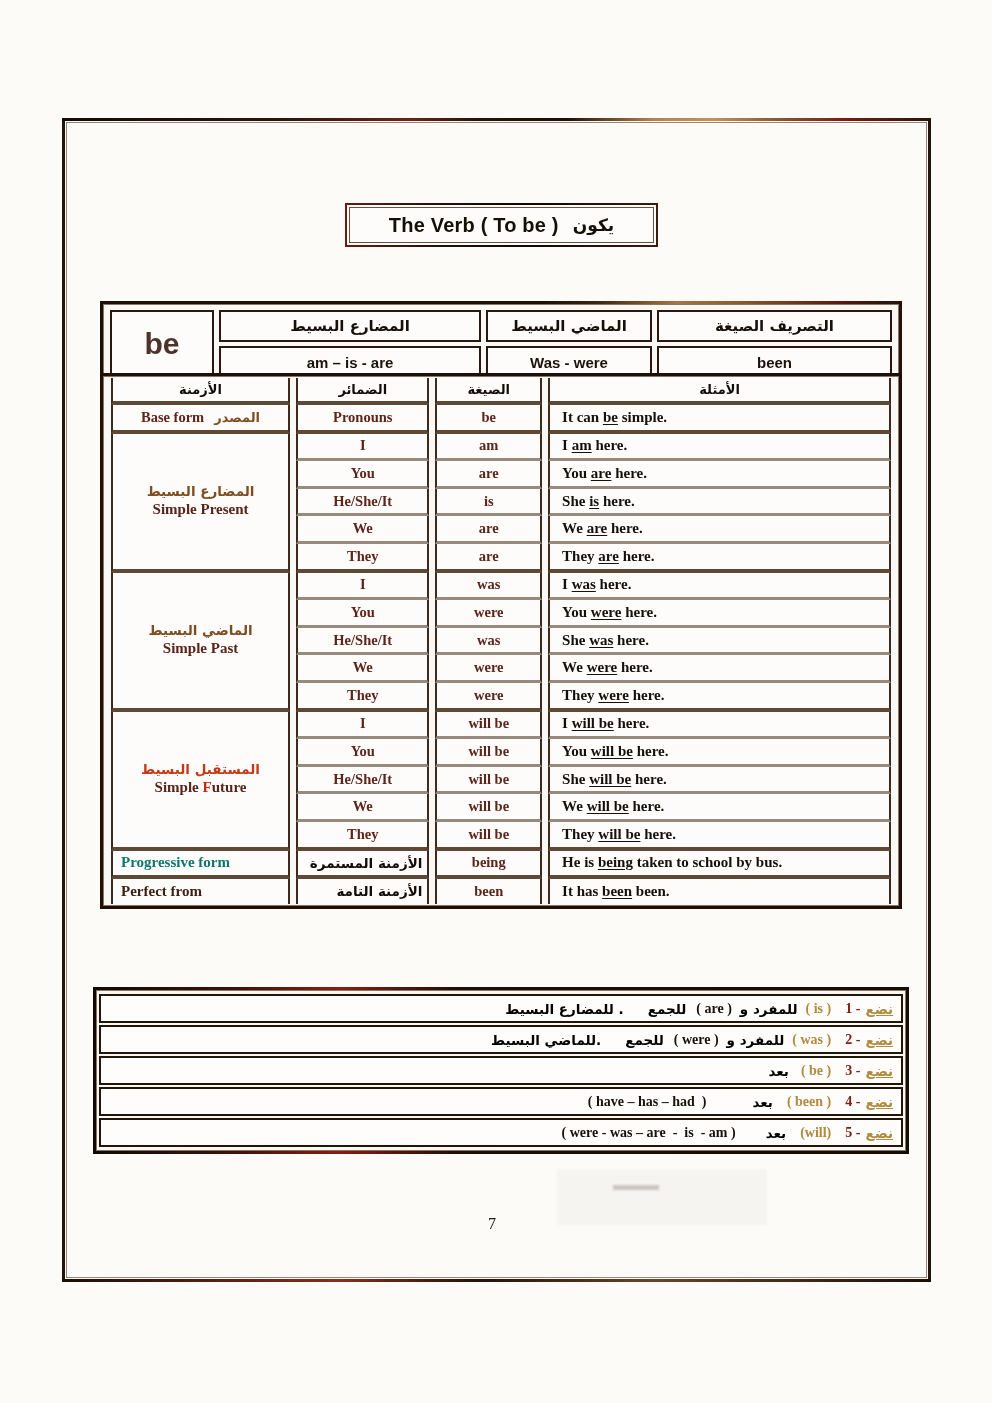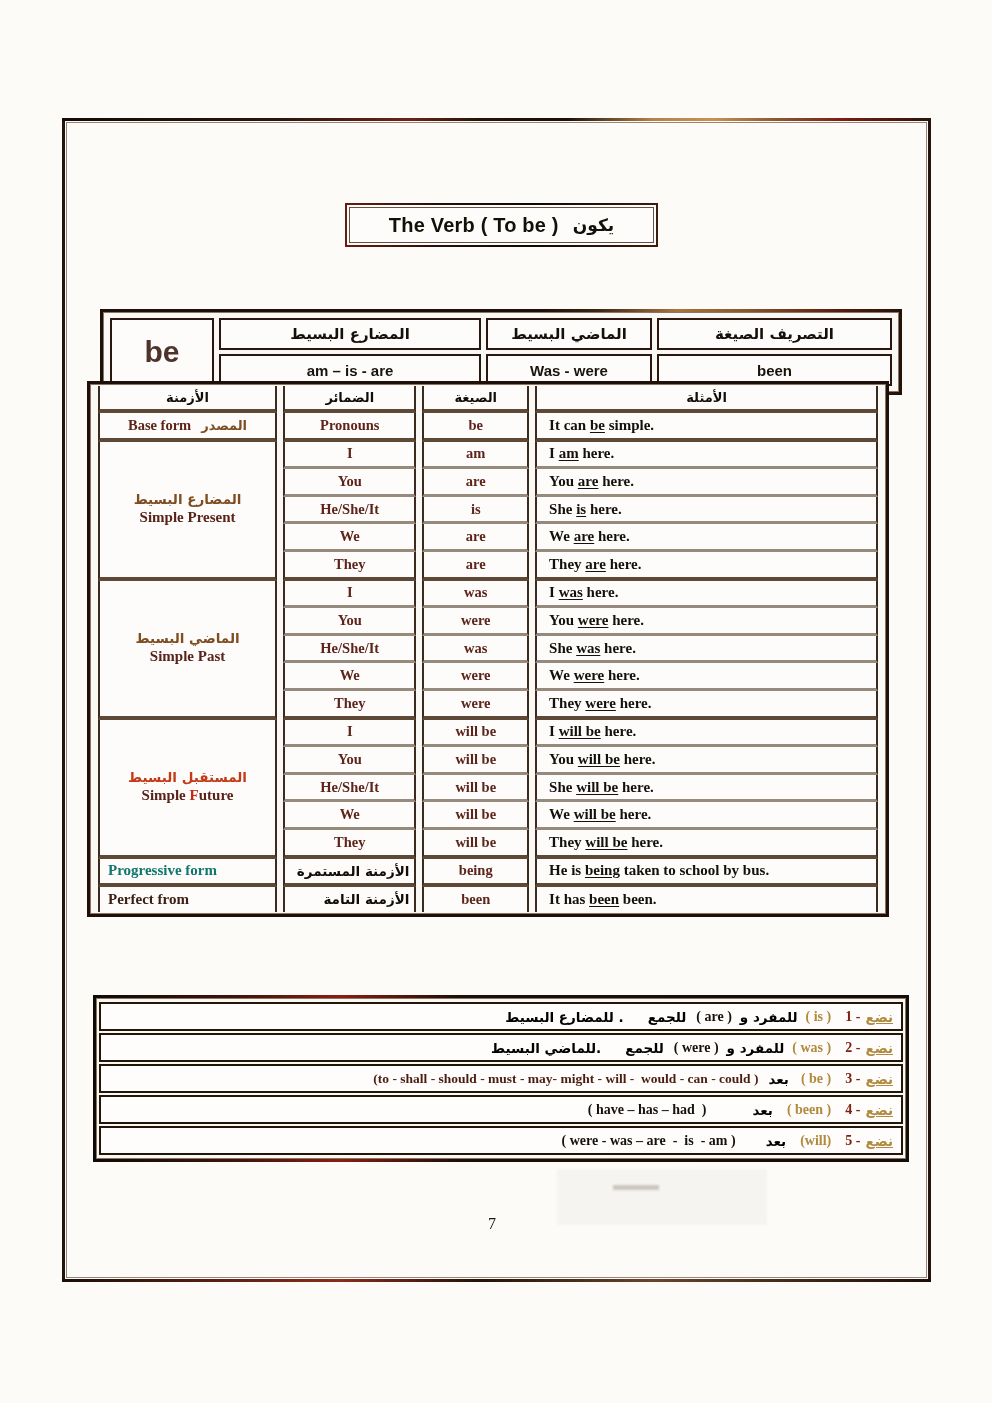--- a/index.html
+++ b/index.html
@@ -43,27 +43,26 @@
     font:700 22px "Liberation Sans",sans-serif;color:#33231a;letter-spacing:.3px;
   }
   .subtitle .accent{color:#a82e16;}
 
   
   .tframe{
     position:absolute;background:#faf8f4;
     border:3px solid #1e1009;
     box-shadow:inset 0 0 0 1px #8a7462;
     padding:2px;
-    margin-top:8px;
   }
   .tframe.mini-w{
     left:35px;top:180px;width:792px;
     border-image:linear-gradient(90deg,#1c0f09 0%,#1c0f09 55%,#3a2412 62%,#a8743c 72%,#8a5a2c 80%,#5a1c10 92%,#241208 100%)1;
   }
-  .tframe.main-w{left:22px;top:252px;width:792px;}
+  .tframe.main-w{left:35px;top:252px;width:792px;}
   .tframe.passive-w{
     left:28px;top:866px;width:806px;
     border-image:linear-gradient(90deg,#0f0a06,#40140c 18%,#8a1e10 30%,#1c0e08 45%,#140d08 100%)1;
   }
 
   
   table.mini{width:100%;border-collapse:separate;border-spacing:5px 4px;table-layout:fixed;}
   table.mini td{border:2px solid #2a1810;background:#fdfcfa;text-align:center;height:26px;vertical-align:middle;}
   td.be-cell{font:600 30px "Liberation Sans",sans-serif;color:#4e332a;}
   table.mini .ar-h{font:700 15px "DejaVu Sans",sans-serif;color:#15100a;}
@@ -311,21 +310,20 @@
       <div class="prow">
         <span class="sg-ara" style="margin-left: 0px;">للماضي البسيط.</span>
         <span class="sg-ara" style="margin-left: 24px;">للجمع</span>
         <span class="sg-drk" style="margin-left: 10px;">( were )</span>
         <span class="sg-ara" style="margin-left: 8px;">للمفرد و</span>
         <span class="sg-gold" style="margin-left: 8px;">( was )</span>
         <span class="sg-num" style="margin-left: 14px;">2 -</span>
         <span class="sg-vrb" style="margin-left: 5px;">نضع</span>
       </div>
       <div class="prow">
-        <span class="sg-mar" style="margin-left: 0px;">(to - shall - should - must - may- might - will -  would - can - could )</span>
         <span class="sg-ara" style="margin-left: 10px;">بعد</span>
         <span class="sg-gold" style="margin-left: 12px;">( be )</span>
         <span class="sg-num" style="margin-left: 14px;">3 -</span>
         <span class="sg-vrb" style="margin-left: 5px;">نضع</span>
       </div>
       <div class="prow">
         <span class="sg-drk" style="margin-left: 0px;">( have – has – had  )</span>
         <span class="sg-ara" style="margin-left: 46px;">بعد</span>
         <span class="sg-gold" style="margin-left: 14px;">( been )</span>
         <span class="sg-num" style="margin-left: 14px;">4 -</span>

